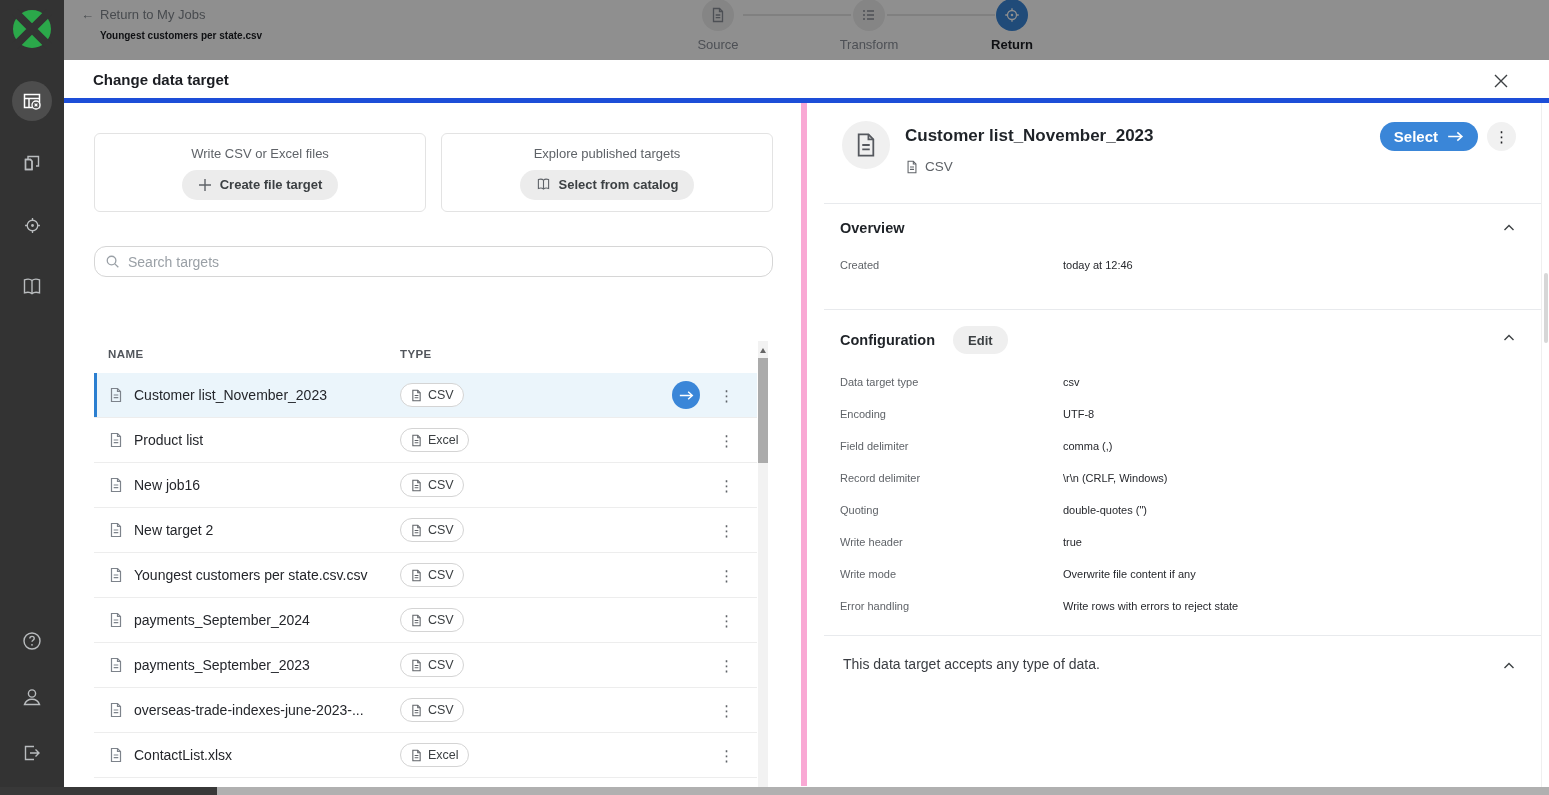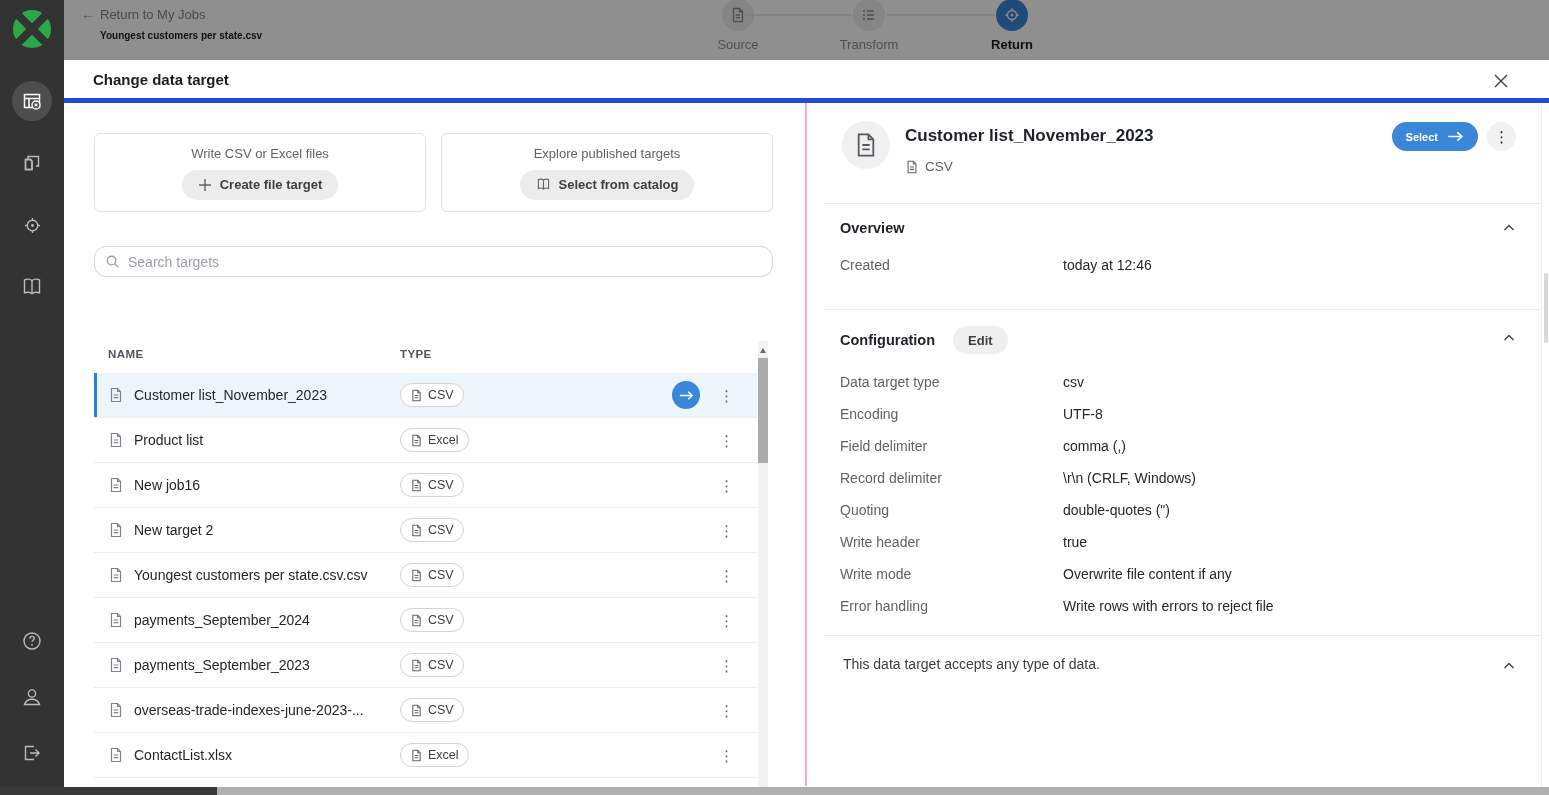--- a/index.html
+++ b/index.html
@@ -31,21 +31,21 @@
   .overlay { position:absolute; left:64px; top:0; width:1485px; height:795px; background:rgba(0,0,0,0.44); z-index:5; }
 
   
   .modal { position:absolute; left:64px; top:60px; width:1485px; height:727px; background:#ffffff; z-index:10; border-radius:0 0 6px 0; }
   .modal-titlebar { position:relative; height:43px; border-bottom:5px solid #1d4ed8; }
   .modal-title { position:absolute; left:29px; top:11px; font-size:15px; font-weight:bold; color:#1b1d22; }
   .close-btn { position:absolute; right:36px; top:10px; width:22px; height:22px; background:none; border:none; color:#3c4043; cursor:pointer; }
   .modal-body { position:relative; height:683px; display:flex; }
 
   
-  .targets-panel { position:relative; width:743px; border-right:2px solid #f9a8d4; }
+  .targets-panel { position:relative; width:743px; border-right:6px solid #f9a8d4; }
   .cards { position:absolute; left:30px; top:30px; display:flex; gap:15px; }
   .card { width:332px; height:79px; border:1px solid #e3e3e3; border-radius:6px; display:flex; flex-direction:column; align-items:center; justify-content:center; gap:9px; }
   .card-desc { font-size:13px; color:#5f6368; }
   .pill-btn { display:flex; align-items:center; gap:8px; background:#ececec; border:none; border-radius:17px; height:30px; padding:0 16px; font-size:13px; font-weight:bold; color:#3c4043; cursor:pointer; font-family:inherit;justify-content:space-between; }
   .pill-btn .ic { color:#5f6368; }
 
   .search-box { position:absolute; left:30px; top:143px; width:679px; height:31px; border:1px solid #d6d6d6; border-radius:12px; display:flex; align-items:center; padding:0 10px; gap:8px; color:#9aa0a6; background:#fff; }
   .search-box input { border:none; outline:none; flex:1; font-size:14px; color:#26282d; font-family:inherit; background:transparent; }
   .search-box input::placeholder { color:#9aa0a6; }
 
@@ -69,31 +69,31 @@
   .sb-arrow.up::after { content:""; border-left:3.5px solid transparent; border-right:3.5px solid transparent; border-bottom:5px solid #666; }
   .sb-arrow.down::after { content:""; border-left:3.5px solid transparent; border-right:3.5px solid transparent; border-top:5px solid #666; }
   .sb-thumb { position:absolute; left:0; top:17px; width:10px; height:105px; background:#ababab; }
 
   
   .details-panel { position:relative; width:742px; }
   .d-header { position:absolute; left:33px; top:18px; right:8px; height:75px; }
   .file-circle { position:absolute; left:2px; top:0; width:48px; height:48px; border-radius:50%; background:#f0f0f0; color:#55585e; display:flex; align-items:center; justify-content:center; }
   .d-title { position:absolute; left:65px; top:5px; font-size:17px; font-weight:bold; color:#1f2328; }
   .d-subtype { position:absolute; left:65px; top:38px; display:flex; align-items:center; gap:6px; font-size:13.5px; color:#5f6368; }
-  .select-btn { position:absolute; right:63px; top:1px; height:29px; border:none; border-radius:15px; background:#3a86d8; color:#fff; font-size:11px; font-weight:bold; display:flex; align-items:center; gap:9px; padding:0 14px; cursor:pointer; font-family:inherit; }
+  .select-btn { position:absolute; right:63px; top:1px; height:29px; border:none; border-radius:15px; background:#3a86d8; color:#fff; font-size:15px; font-weight:bold; display:flex; align-items:center; gap:9px; padding:0 14px; cursor:pointer; font-family:inherit; }
   .d-kebab { position:absolute; right:25px; top:1px; width:29px; height:29px; border-radius:50%; background:#f1f1f1; border:none; font-size:15px; color:#202124; cursor:pointer; line-height:1; }
 
   .d-section { position:relative; margin:0 8px 0 17px; border-top:1px solid #e8eaed; padding-left:16px; }
   .d-section.first { margin-top:100px; }
   .sec-title-row { display:flex; align-items:center; gap:18px; padding-top:16px; }
   .sec-title { font-size:14.5px; font-weight:bold; color:#1f2328; }
   .chevron { position:absolute; right:24px; color:#3c4043; background:none; border:none; cursor:pointer; }
   .sec-overview { padding-bottom:28px; }
   .sec-overview .chevron { top:16px; }
-  .kv-row { display:flex; align-items:center; height:32px; font-size:14px; }
+  .kv-row { display:flex; align-items:center; height:32px; font-size:11px; }
   .kv-label { width:223px; color:#5f6368; flex:none; }
   .kv-value { color:#26282d; }
   .sec-overview .kv-row { margin-top:13px; }
   .sec-config { padding-bottom:13px; }
   .sec-config .chevron { top:20px; }
   .edit-btn { background:#efefef; border:none; border-radius:15px; height:28px; padding:0 15px; font-size:13px; font-weight:bold; color:#3c4043; cursor:pointer; font-family:inherit; }
   .cfg-rows { margin-top:12px; }
   .sec-structure .chevron { top:22px; }
   .sec-structure .sec-title-row { padding-top:22px; }
   .structure-desc { margin:20px 0 0 3px; font-size:14px; color:#3a3d42; }
@@ -108,21 +108,21 @@
 </head>
 <body>
 
 <header class="page-header">
   <div class="back-link">
     <span>←</span>
     <span>Return to My Jobs</span>
   </div>
   <div class="job-title">Youngest customers per state.csv</div>
   <div class="stepper">
-    <div class="step" style="left:64px">
+    <div class="step" style="left:44px">
       <div class="step-circle">
         <svg width="16" height="16" viewBox="0 0 16 16">
             <path d="M3.5 1.5H9.5L12.5 4.5V14.5H3.5Z" fill="none" stroke="currentColor" stroke-width="1.3"></path>
             <path d="M9.5 1.5V4.5H12.5" fill="none" stroke="currentColor" stroke-width="1.3"></path>
             <path d="M5.7 8H10.3M5.7 10.7H10.3" stroke="currentColor" stroke-width="1.3"></path>
           </svg>
       </div>
       <div class="step-label">Source</div>
     </div>
     <div class="step-line" style="left:119px"></div>
@@ -578,21 +578,21 @@
           <div class="kv-row">
               <span class="kv-label">Write header</span>
               <span class="kv-value">true</span>
             </div>
           <div class="kv-row">
               <span class="kv-label">Write mode</span>
               <span class="kv-value">Overwrite file content if any</span>
             </div>
           <div class="kv-row">
               <span class="kv-label">Error handling</span>
-              <span class="kv-value">Write rows with errors to reject file</span>
+              <span class="kv-value">Write rows with errors to reject state</span>
             </div>
         </div>
       </div>
 
       <div class="d-section sec-structure">
         <button class="chevron">
             <svg width="16" height="16" viewBox="0 0 16 16">
               <path d="M3.5 10L8 5.5 12.5 10" fill="none" stroke="currentColor" stroke-width="1.4"></path>
             </svg>
           </button>

